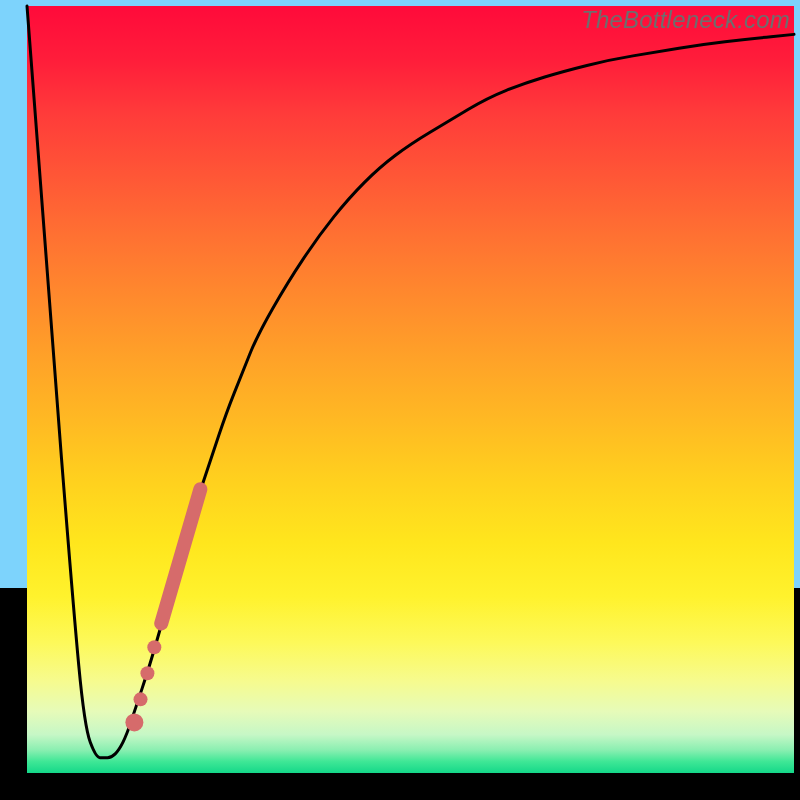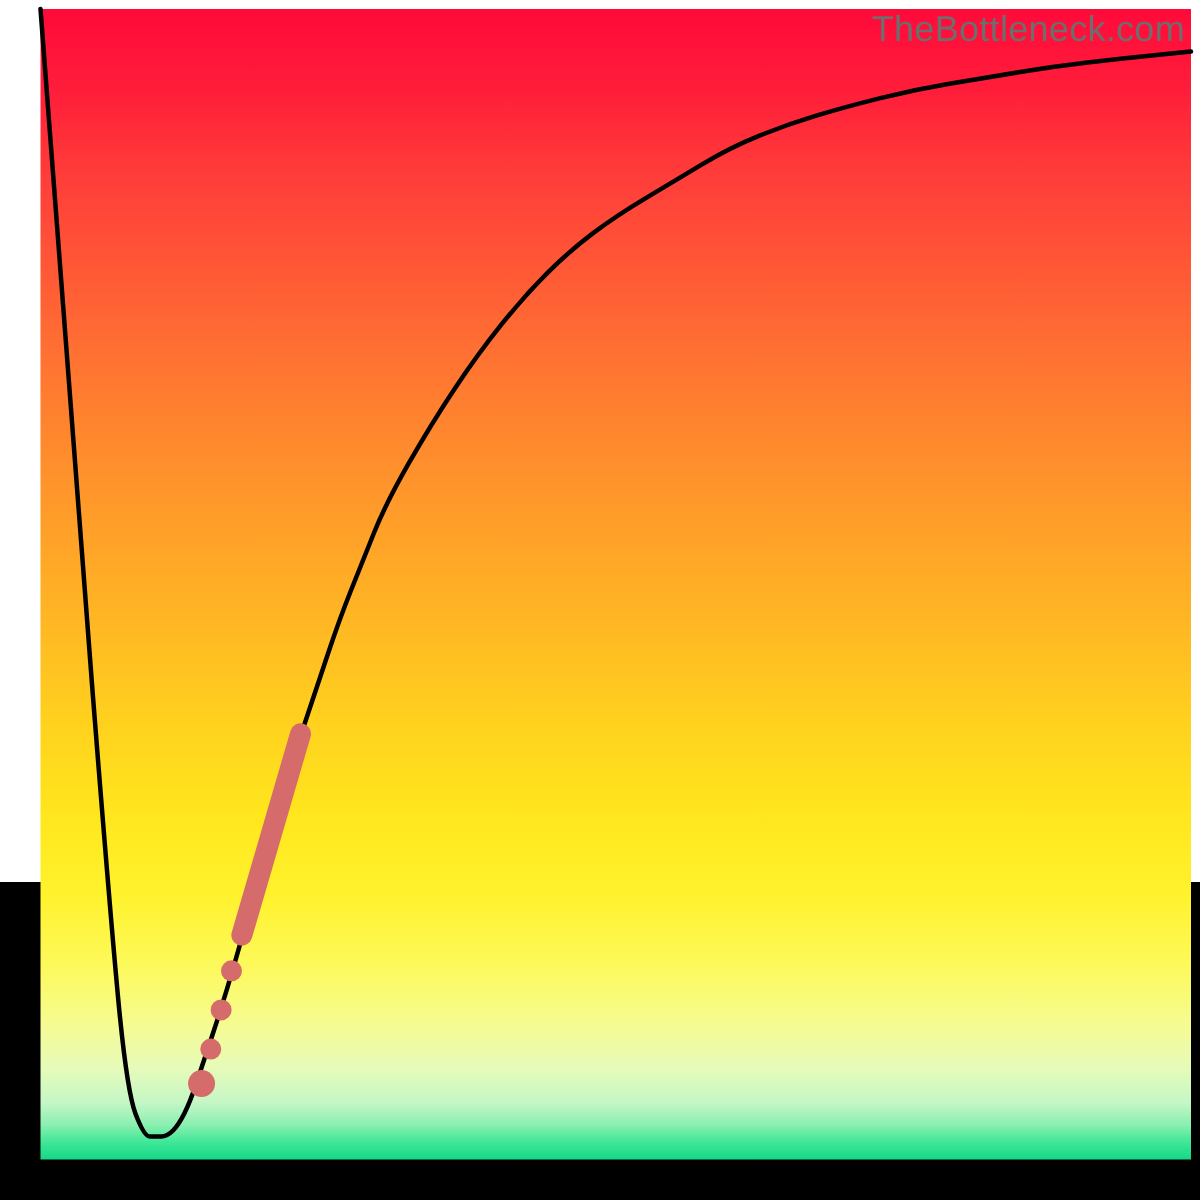--- a/index.html
+++ b/index.html
@@ -8,21 +8,22 @@
     width: 800px;
     height: 800px;
     overflow: hidden;
     background: #000;
     font-family: Arial, Helvetica, sans-serif;
   }
   .stage {
     position: relative;
     width: 800px;
     height: 588px;
-    background: #ffffff;
+    background: #7dd3fc;
+    font-style: italic;
   }
   .plot {
     position: absolute;
     left: 27px;
     top: 6px;
     width: 767px;
     height: 767px;
     background: linear-gradient(to bottom,
       #ff0a3a 0%,
       #ff1d3a 7%,

